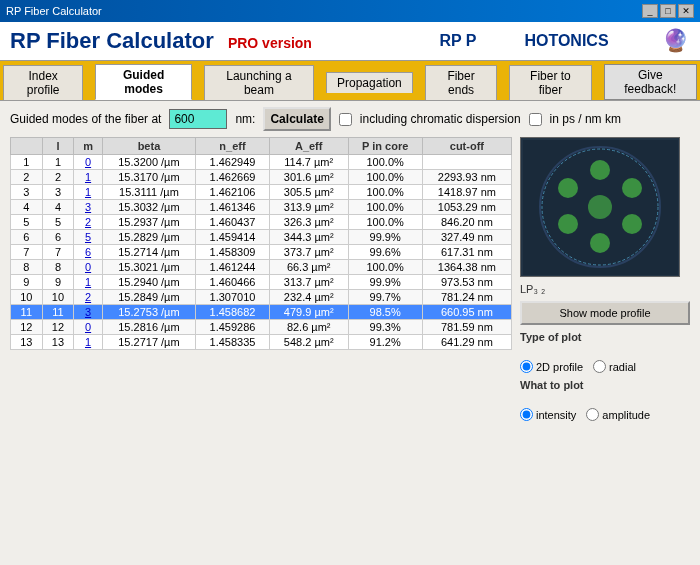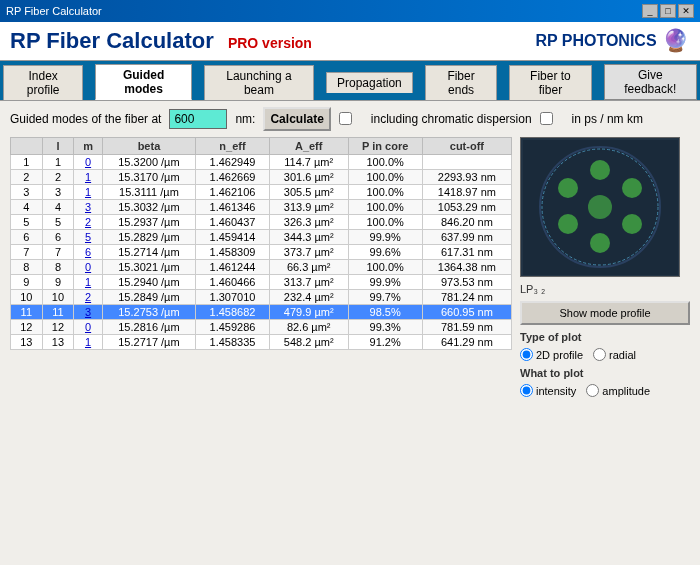--- a/index.html
+++ b/index.html
@@ -52,25 +52,26 @@
       color: #cc0000;
       font-weight: bold;
       margin-left: 8px;
     }
     .logo {
       font-size: 16px;
       font-weight: bold;
       color: #003080;
       display: flex;
       align-items: center;
+      gap: 48px;
     }
 
     
     .nav-tabs {
-      background: #0369a1;
+      background: #eab308;
       border-bottom: 1px solid #999;
       display: flex;
       align-items: center;
       padding: 3px 3px 0;
       gap: 12px;
     }
     .nav-tab {
       padding: 3px 10px;
       border: 1px solid #999;
       border-bottom: none;
@@ -121,22 +122,22 @@
     .calc-btn {
       padding: 3px 5px;
       background: #d4d0c8;
       border: 2px outset #e0e0e0;
       cursor: pointer;
       font-size: 12px;
       font-weight: bold;
     }
     .checkbox-label {
       display: flex;
-      align-items: flex-start;
-      gap: 19px;
+      align-items: flex-end;
+      gap: 8px;
       font-size: 12px;
     }
 
     
     .table-area {
       display: flex;
       gap: 8px;
       flex: 1;
     }
 
@@ -202,21 +203,21 @@
       background: #d4d0c8;
       border: 2px outset #e0e0e0;
       cursor: pointer;
       font-size: 11px;
       width: 100%;
     }
 
     .radio-group {
       display: flex;
       flex-direction: column;
-      gap: 3px;
+      gap: 15px;
     }
     .radio-group-title {
       font-size: 11px;
       font-weight: bold;
       color: #333;
       margin-bottom: 2px;
     }
     .radio-row {
       display: flex;
       align-items: center;
@@ -419,21 +420,21 @@
               <td>846.20 nm</td>
             </tr>
             <tr>
               <td>6</td>
               <td>6</td>
               <td class="blue-link">5</td>
               <td>15.2829 /µm</td>
               <td>1.459414</td>
               <td>344.3 µm²</td>
               <td>99.9%</td>
-              <td>637.99 nm</td>
+              <td>327.49 nm</td>
             </tr>
             <tr>
               <td>7</td>
               <td>7</td>
               <td class="blue-link">6</td>
               <td>15.2714 /µm</td>
               <td>1.458309</td>
               <td>373.7 µm²</td>
               <td>99.6%</td>
               <td>617.31 nm</td>

